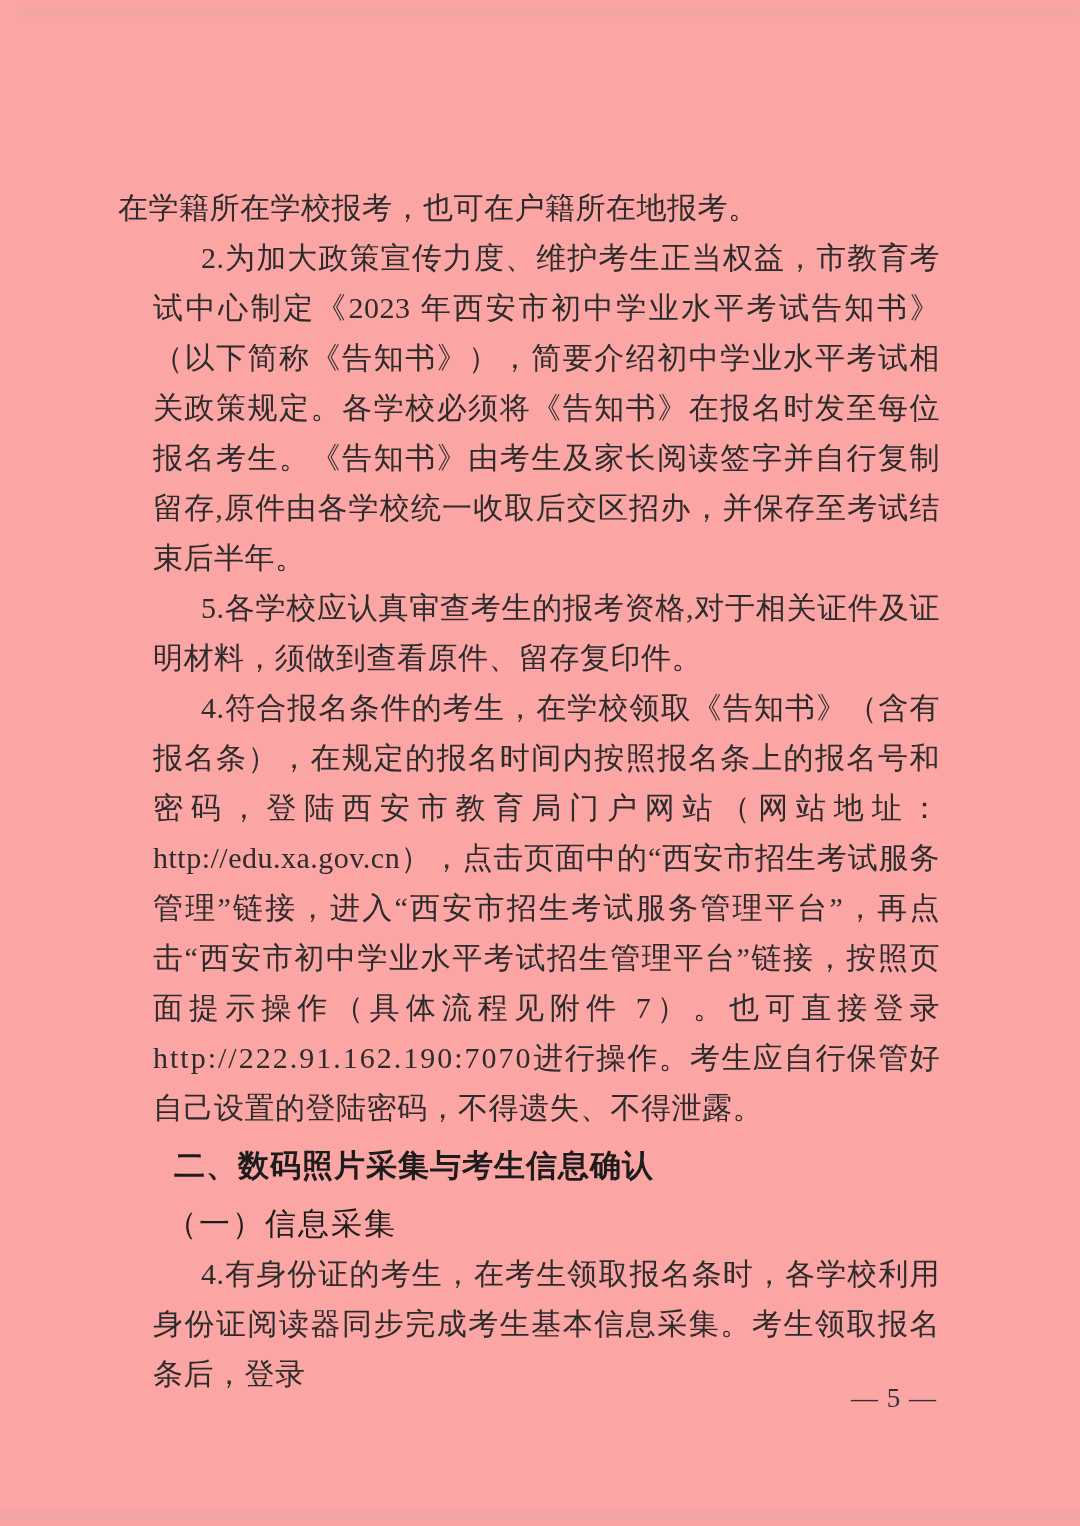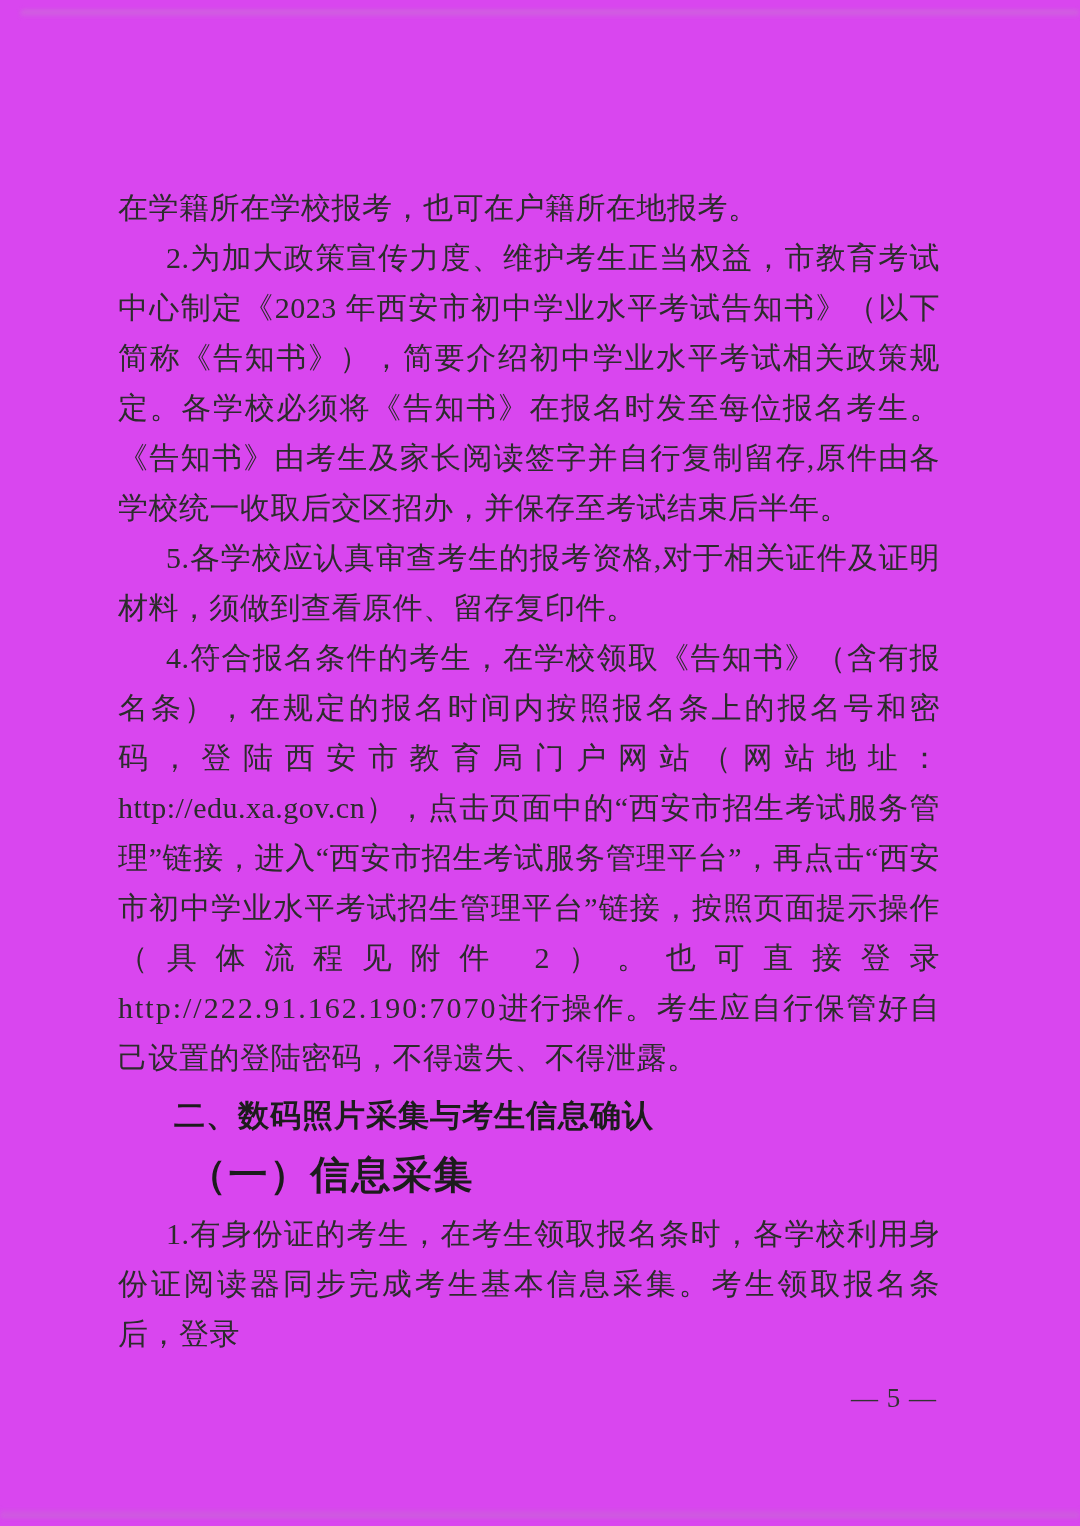--- a/index.html
+++ b/index.html
@@ -5,21 +5,21 @@
   html, body {
     margin: 0;
     padding: 0;
     background: #ffffff;
   }
   .scan-page {
     position: relative;
     width: 1080px;
     height: 1526px;
     margin: 0 auto;
-    background: #d946ef;
+    background: #fca5a5;
     overflow: hidden;
     font-family: "Liberation Serif", "DejaVu Serif", serif;
   }
   
   .scan-edge-top {
     position: absolute;
     top: 10px; left: 20px; right: 0;
     height: 8px;
     background: linear-gradient(to bottom, rgba(180,178,176,0.35), rgba(180,178,176,0));
     border-radius: 4px;
@@ -40,37 +40,37 @@
     color: #2c2c2c;
   }
   .body-text {
     margin: 0;
     font-size: 30px;
     line-height: 50px;
     text-align: justify;
     letter-spacing: 0.5px;
     color: #2c2c2c;
   }
-  .indent { text-indent: 1.6em; }
+  .indent { text-indent: 1.6em; margin-left: 35px; }
   .no-indent { text-indent: 0; }
   .heading-1 {
     margin: 8px;
     font-family: "Liberation Sans", "DejaVu Sans", sans-serif;
     font-weight: 700;
     font-size: 31px;
     line-height: 50px;
     text-indent: 1.55em;
     letter-spacing: 1px;
     color: #1c1c1c;
   }
   .heading-2 {
-    margin: 9px;
+    margin: 0;
     font-family: "Liberation Serif", "DejaVu Serif", serif;
-    font-weight: 700;
-    font-size: 39px;
+    font-weight: 400;
+    font-size: 31px;
     line-height: 50px;
     text-indent: 1.55em;
     letter-spacing: 2px;
     color: #1c1c1c;
   }
   .url-link {
     text-decoration-thickness: 2px;
     text-underline-offset: 7px;
     letter-spacing: 2px;
     color: #2c2c2c;
@@ -92,25 +92,25 @@
 <div class="scan-page">
   <div class="scan-edge-top"></div>
 
   <div class="doc-body">
     <p class="body-text no-indent">在学籍所在学校报考，也可在户籍所在地报考。</p>
 
     <p class="body-text indent">2.为加大政策宣传力度、维护考生正当权益，市教育考试中心制定《2023 年西安市初中学业水平考试告知书》（以下简称《告知书》），简要介绍初中学业水平考试相关政策规定。各学校必须将《告知书》在报名时发至每位报名考生。《告知书》由考生及家长阅读签字并自行复制留存,原件由各学校统一收取后交区招办，并保存至考试结束后半年。</p>
 
     <p class="body-text indent">5.各学校应认真审查考生的报考资格,对于相关证件及证明材料，须做到查看原件、留存复印件。</p>
 
-    <p class="body-text indent"><span>4.符合报名条件的考生，在学校领取《告知书》（含有报名条），在规定的报名时间内按照报名条上的报名号和密码，登陆西安市教育局门户网站（网站地址：http://edu.xa.gov.cn），点击页面中的“西安市招生考试服务管理”链接，进入“西安市招生考试服务管理平台”，再点击“西安市初中学业水平考试招生管理平台”链接，按照页面提示操作（具体流程见附件 2）。也可直接登录</span><span class="url-link">http://222.91.162.190:7070</span><span>进行操作。考生应自行保管好自己设置的登陆密码，不得遗失、不得泄露。</span></p>
+    <p class="body-text indent"><span>4.符合报名条件的考生，在学校领取《告知书》（含有报名条），在规定的报名时间内按照报名条上的报名号和密码，登陆西安市教育局门户网站（网站地址：http://edu.xa.gov.cn），点击页面中的“西安市招生考试服务管理”链接，进入“西安市招生考试服务管理平台”，再点击“西安市初中学业水平考试招生管理平台”链接，按照页面提示操作（具体流程见附件 7）。也可直接登录</span><span class="url-link">http://222.91.162.190:7070</span><span>进行操作。考生应自行保管好自己设置的登陆密码，不得遗失、不得泄露。</span></p>
 
     <h2 class="heading-1">二、数码照片采集与考生信息确认</h2>
 
     <h3 class="heading-2">（一）信息采集</h3>
 
-    <p class="body-text indent">1.有身份证的考生，在考生领取报名条时，各学校利用身份证阅读器同步完成考生基本信息采集。考生领取报名条后，登录</p>
+    <p class="body-text indent">4.有身份证的考生，在考生领取报名条时，各学校利用身份证阅读器同步完成考生基本信息采集。考生领取报名条后，登录</p>
   </div>
 
   <div class="page-number">— 5 —</div>
 
   <div class="scan-edge-bottom"></div>
 </div>
 
 </body></html>

